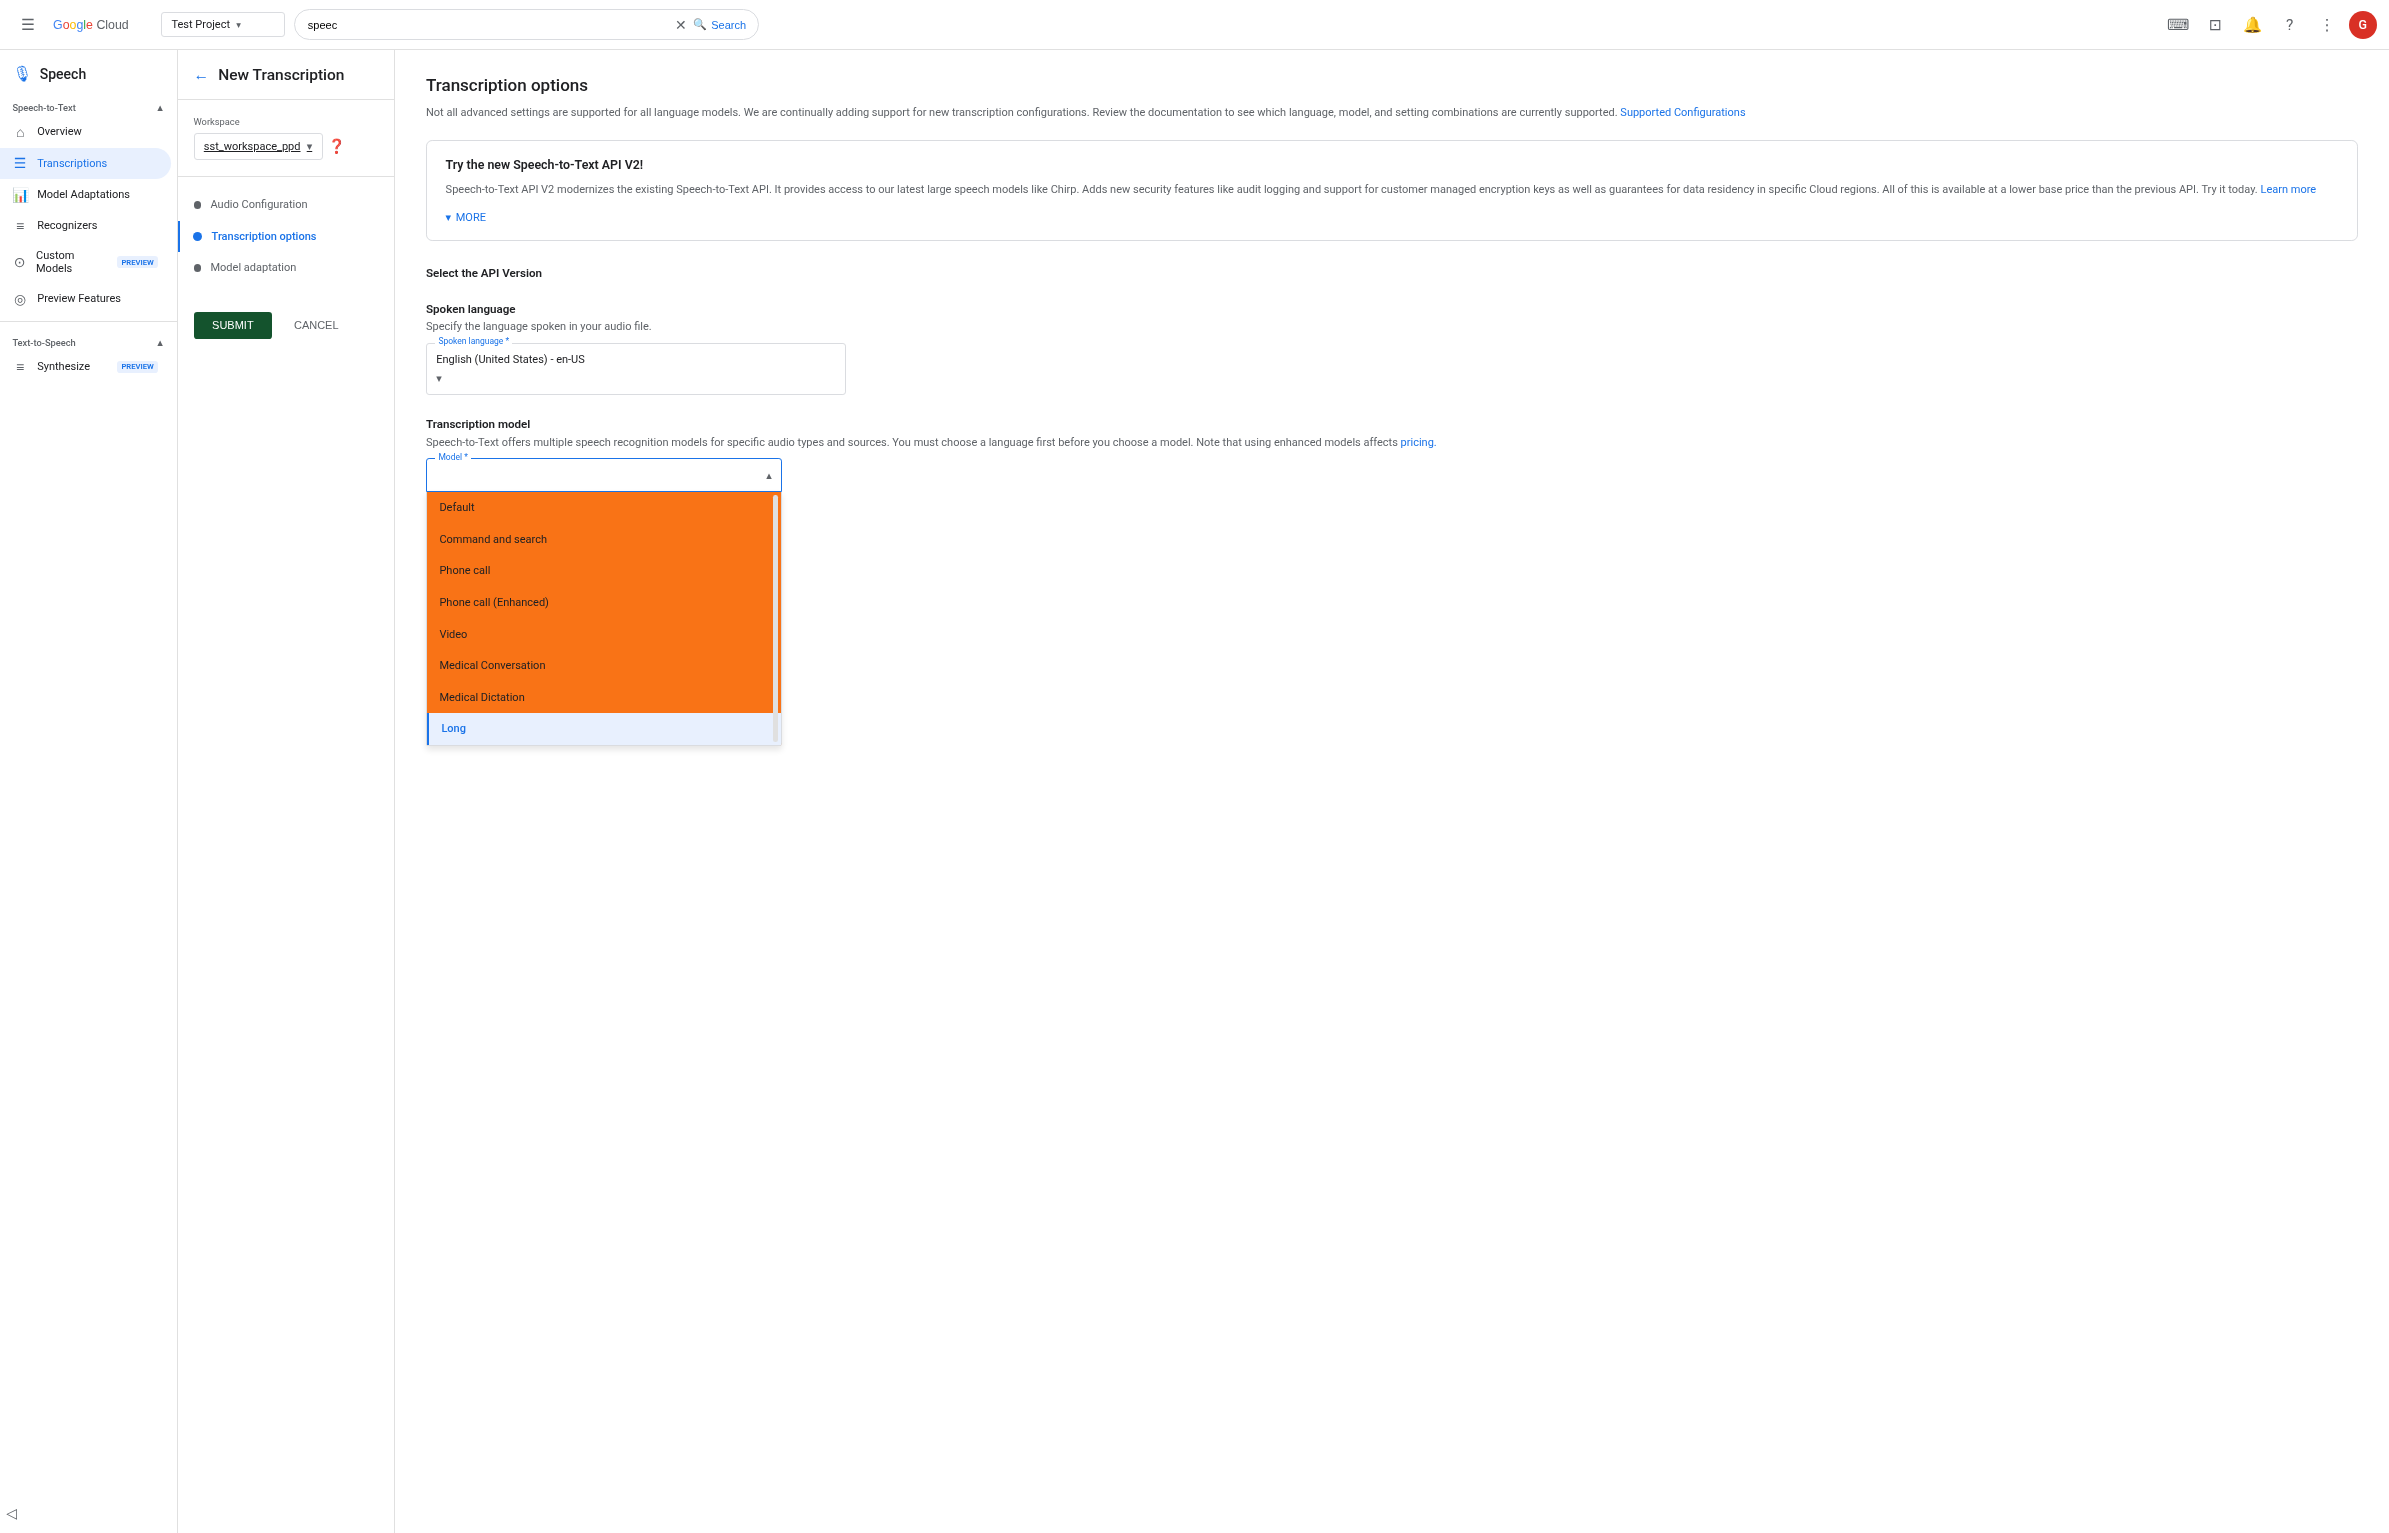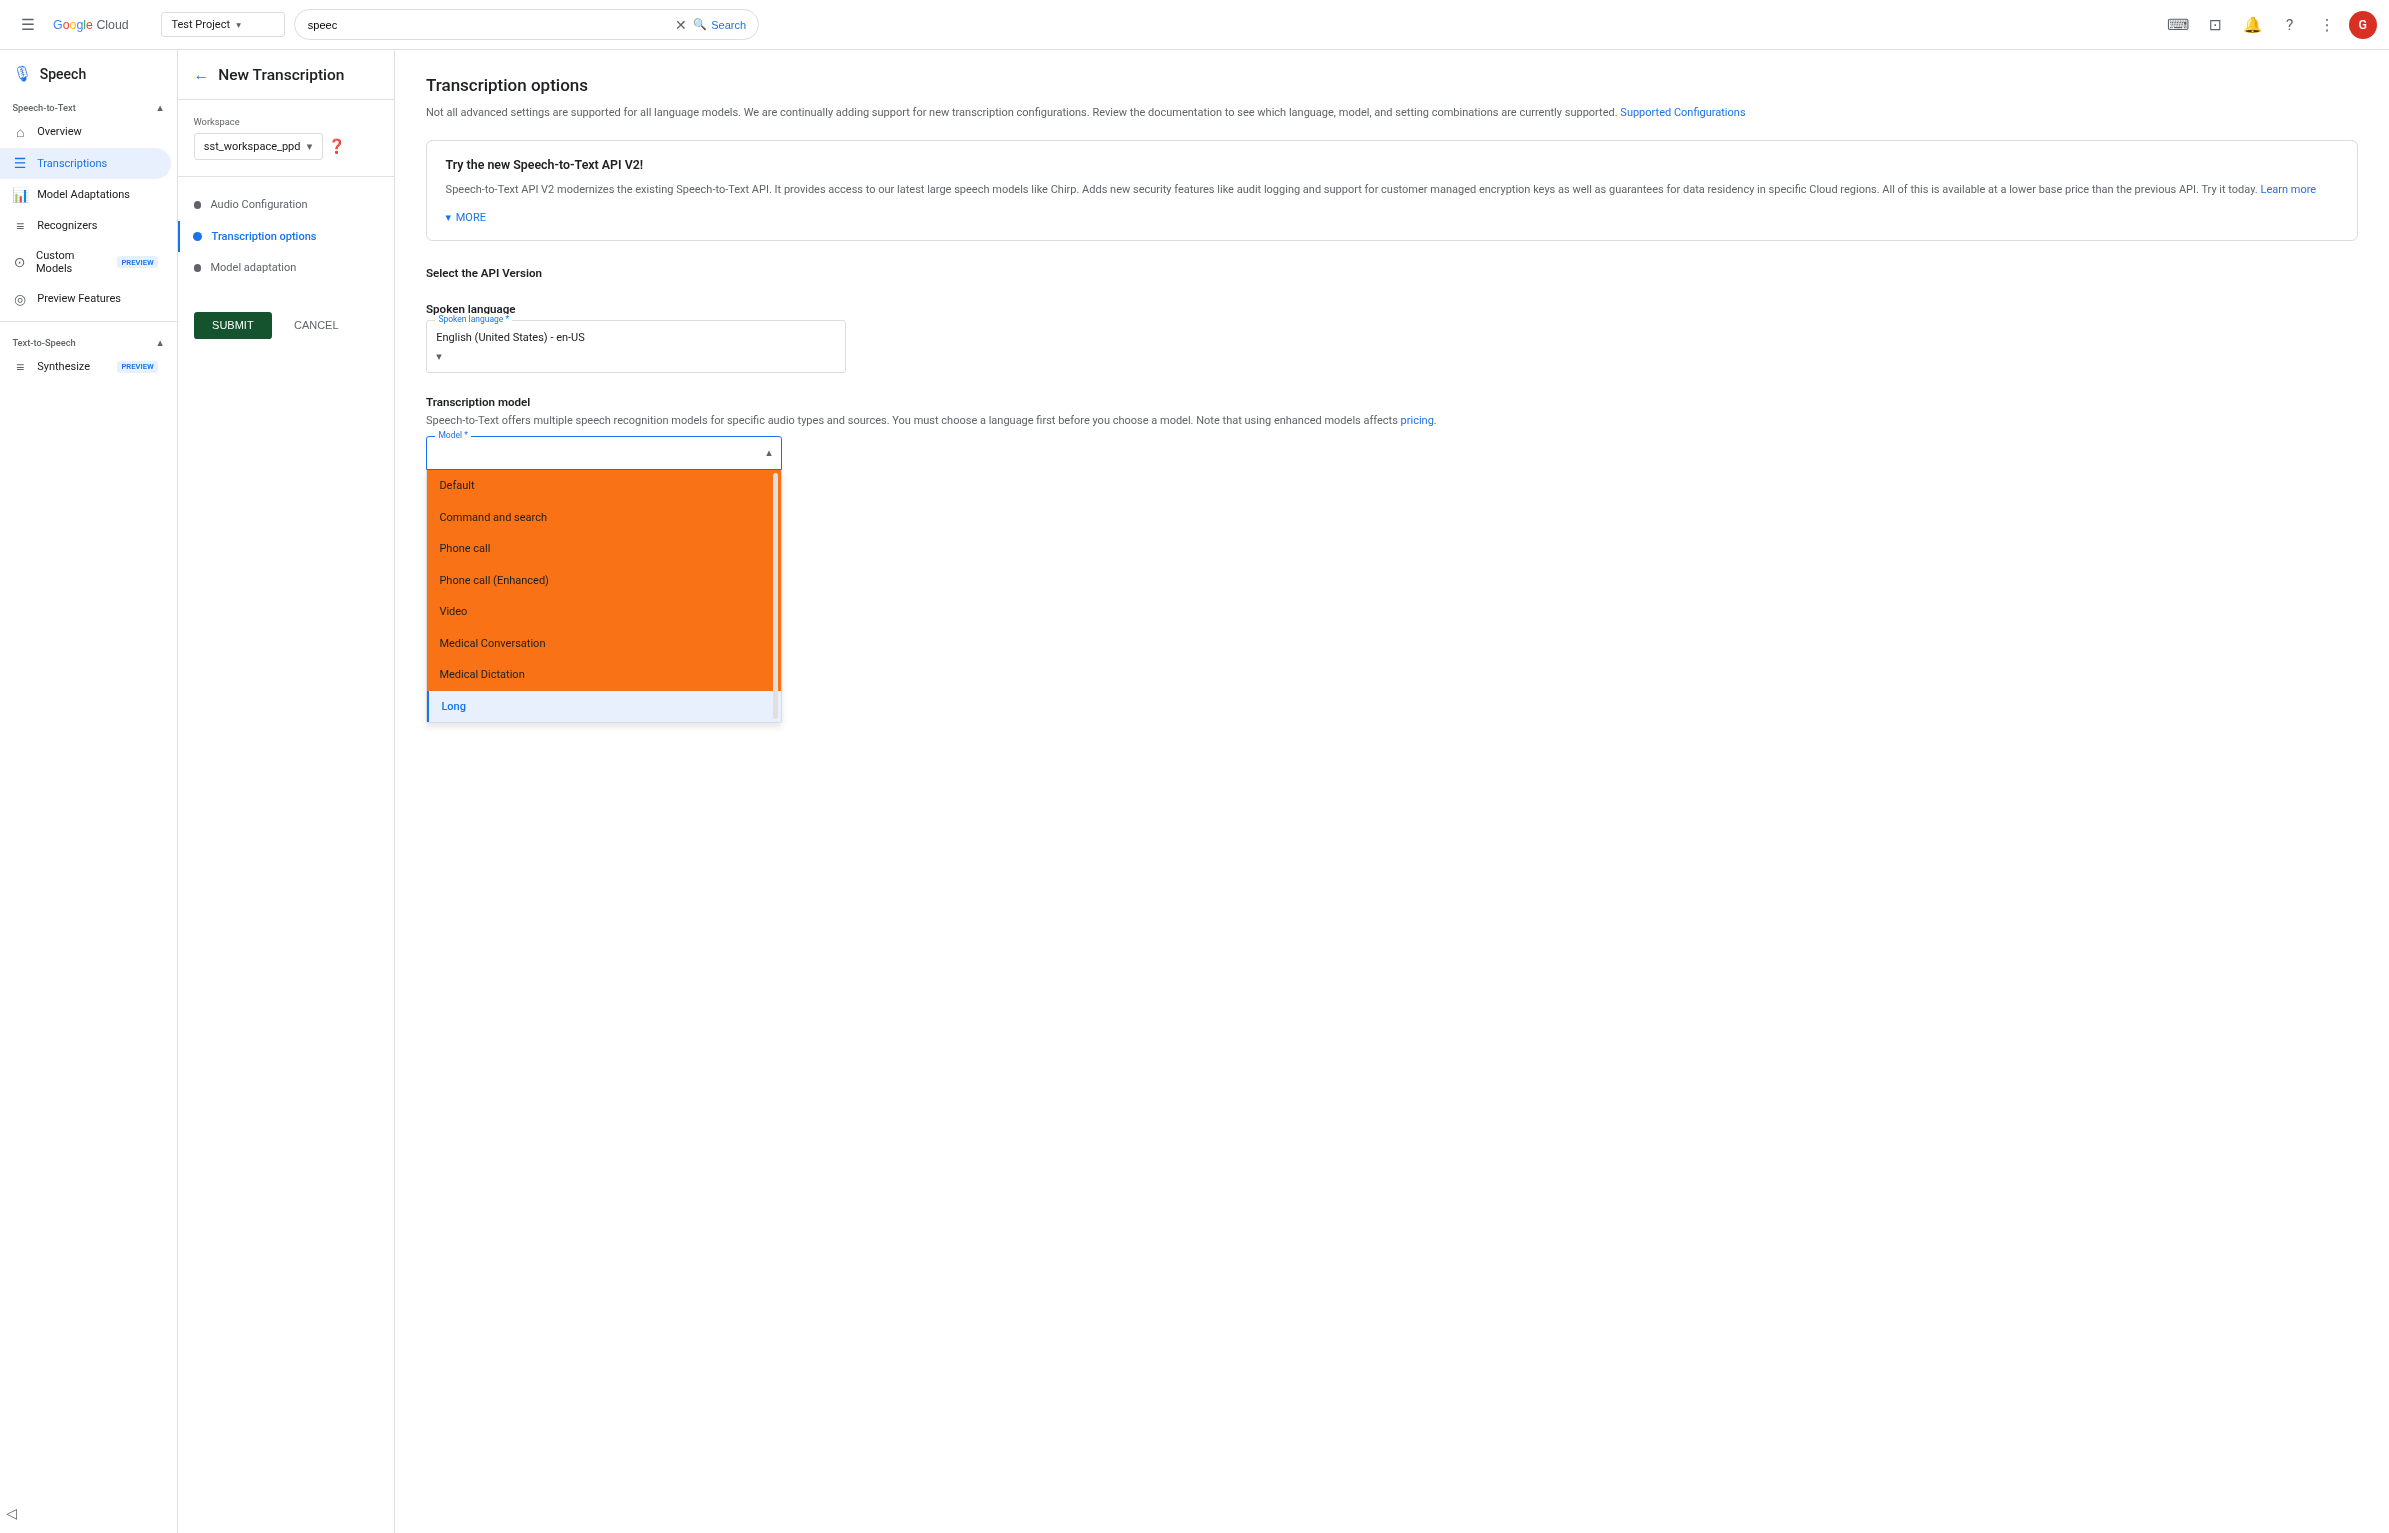--- a/index.html
+++ b/index.html
@@ -40,21 +40,21 @@
     
     .content-area { display: flex; flex: 1; overflow: hidden; }
 
     
     .wizard-panel { width: 217px; border-right: 0.8px solid #e0e0e0; padding: 15.5px 0; flex-shrink: 0; overflow-y: auto; }
     .wizard-header { display: flex; align-items: center; gap: 9.3px; padding: 0 15.5px 15.5px; border-bottom: 0.8px solid #e0e0e0; }
     .wizard-back-btn { cursor: pointer; color: #1a73e8; font-size: 15.5px; }
     .wizard-title { font-size: 15.5px; font-weight: 500; color: #202124; }
     .workspace-section { padding: 15.5px; border-bottom: 0.8px solid #e0e0e0; }
     .workspace-label { font-size: 9.3px; color: #5f6368; margin-bottom: 6.2px; }
-    .workspace-select { display: flex; align-items: flex-start; border: 0.8px solid #dadce0; border-radius: 3.1px; padding: 6.2px 9.3px; gap: 6.2px; cursor: pointer; }
+    .workspace-select { display: flex; align-items: flex-start; border: 0.8px solid #dadce0; border-radius: 3.1px; padding: 6.2px 9.3px; gap: 6.2px; cursor: pointer; text-decoration: underline; }
     .workspace-select-text { flex: 1; font-size: 11px; }
     .workspace-select-arrow { color: #5f6368; }
     .workspace-help { color: #5f6368; cursor: pointer; font-size: 14px; }
     .wizard-steps { padding: 12.4px 0; }
     .wizard-step { display: flex; align-items: center; gap: 9.3px; padding: 9.3px 15.5px; cursor: pointer; }
     .wizard-step-dot { width: 7.7px; height: 7.7px; border-radius: 50%; background: #5f6368; flex-shrink: 0; }
     .wizard-step-dot.active { background: #1a73e8; width: 9.3px; height: 9.3px; }
     .wizard-step-label { font-size: 11px; color: #5f6368; }
     .wizard-step.active .wizard-step-label { color: #1a73e8; font-weight: 500; }
     .wizard-step.active { border-left: 2.3px solid #1a73e8; padding-left: 13px; }
@@ -265,20 +265,21 @@
           <span>MORE</span>
         </div>
       </div>
 
       <div class="section">
         <div class="section-title">Select the API Version</div>
       </div>
 
       <div class="language-section">
         <div class="language-section-title">Spoken language</div>
+        <div class="language-section-desc">Specify the language spoken in your audio file.</div>
         <div class="language-select-wrapper">
           <span class="language-select-label">Spoken language *</span>
           <div class="language-select">
             <span class="language-select-text">English (United States) - en-US</span>
             <span class="language-select-arrow chevron-down"></span>
           </div>
         </div>
       </div>
 
       <div class="model-section">

